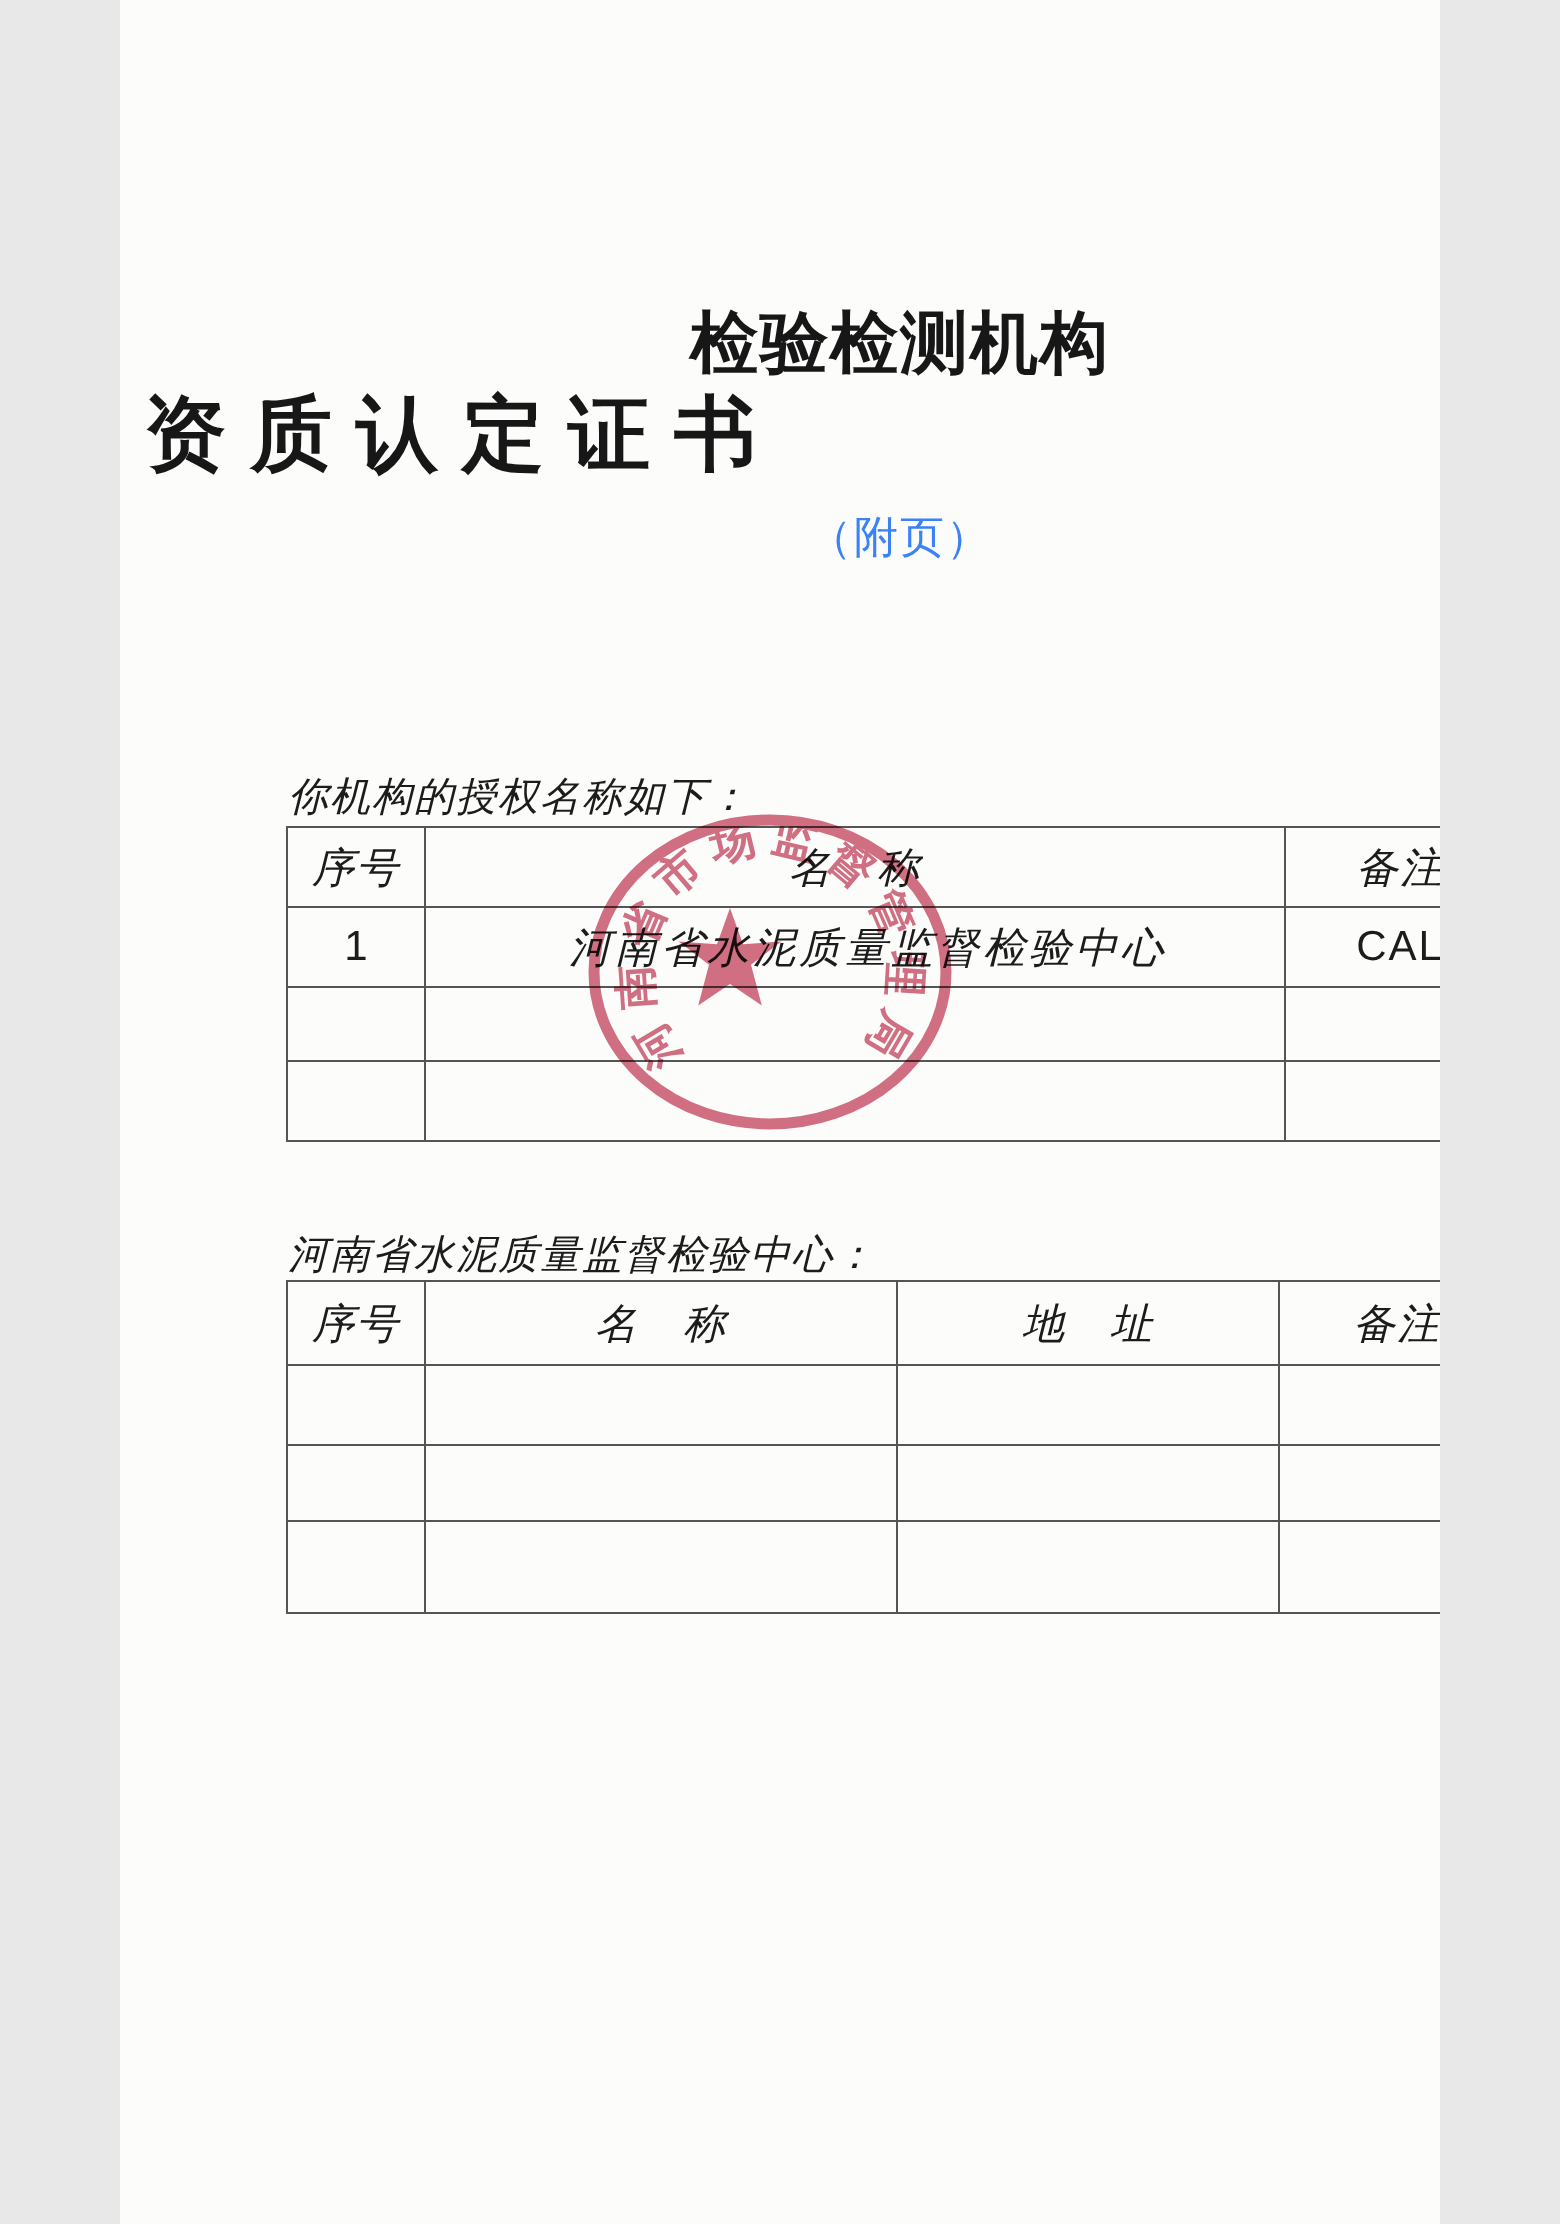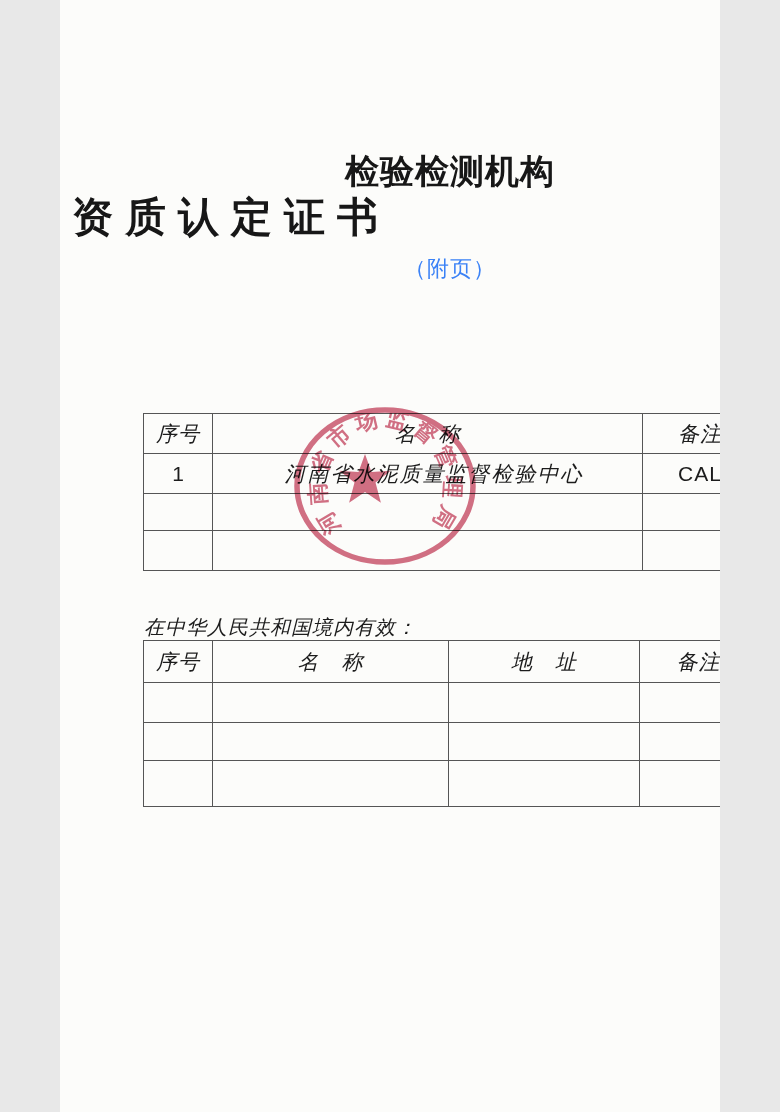--- a/index.html
+++ b/index.html
@@ -95,20 +95,21 @@
 </head>
 <body>
 
 <div class="page">
 
   <div class="title1">检验检测机构</div>
   <div class="title2">资质认定证书</div>
   <div class="subtitle">（附页）</div>
 
 
+  <div class="sec-label label1 kai">你机构的授权名称如下：</div>
 
   <table class="cert t1">
     <colgroup>
       <col style="width:69px">
         <col style="width:430px">
         <col style="width:115px">
     </colgroup>
     <tbody>
       <tr style="height:40px">
         <th class="kai">序号</th>
@@ -126,21 +127,21 @@
         <td></td>
       </tr>
       <tr style="height:40px">
         <td></td>
         <td class="name-cell"></td>
         <td></td>
       </tr>
     </tbody>
   </table>
 
-  <div class="sec-label label2 kai">在中华人民共和国境内有效：</div>
+  <div class="sec-label label2 kai">河南省水泥质量监督检验中心：</div>
 
   <table class="cert t2">
     <colgroup>
       <col style="width:69px">
         <col style="width:236px">
         <col style="width:191px">
         <col style="width:118px">
     </colgroup>
     <tbody>
       <tr style="height:42px">

